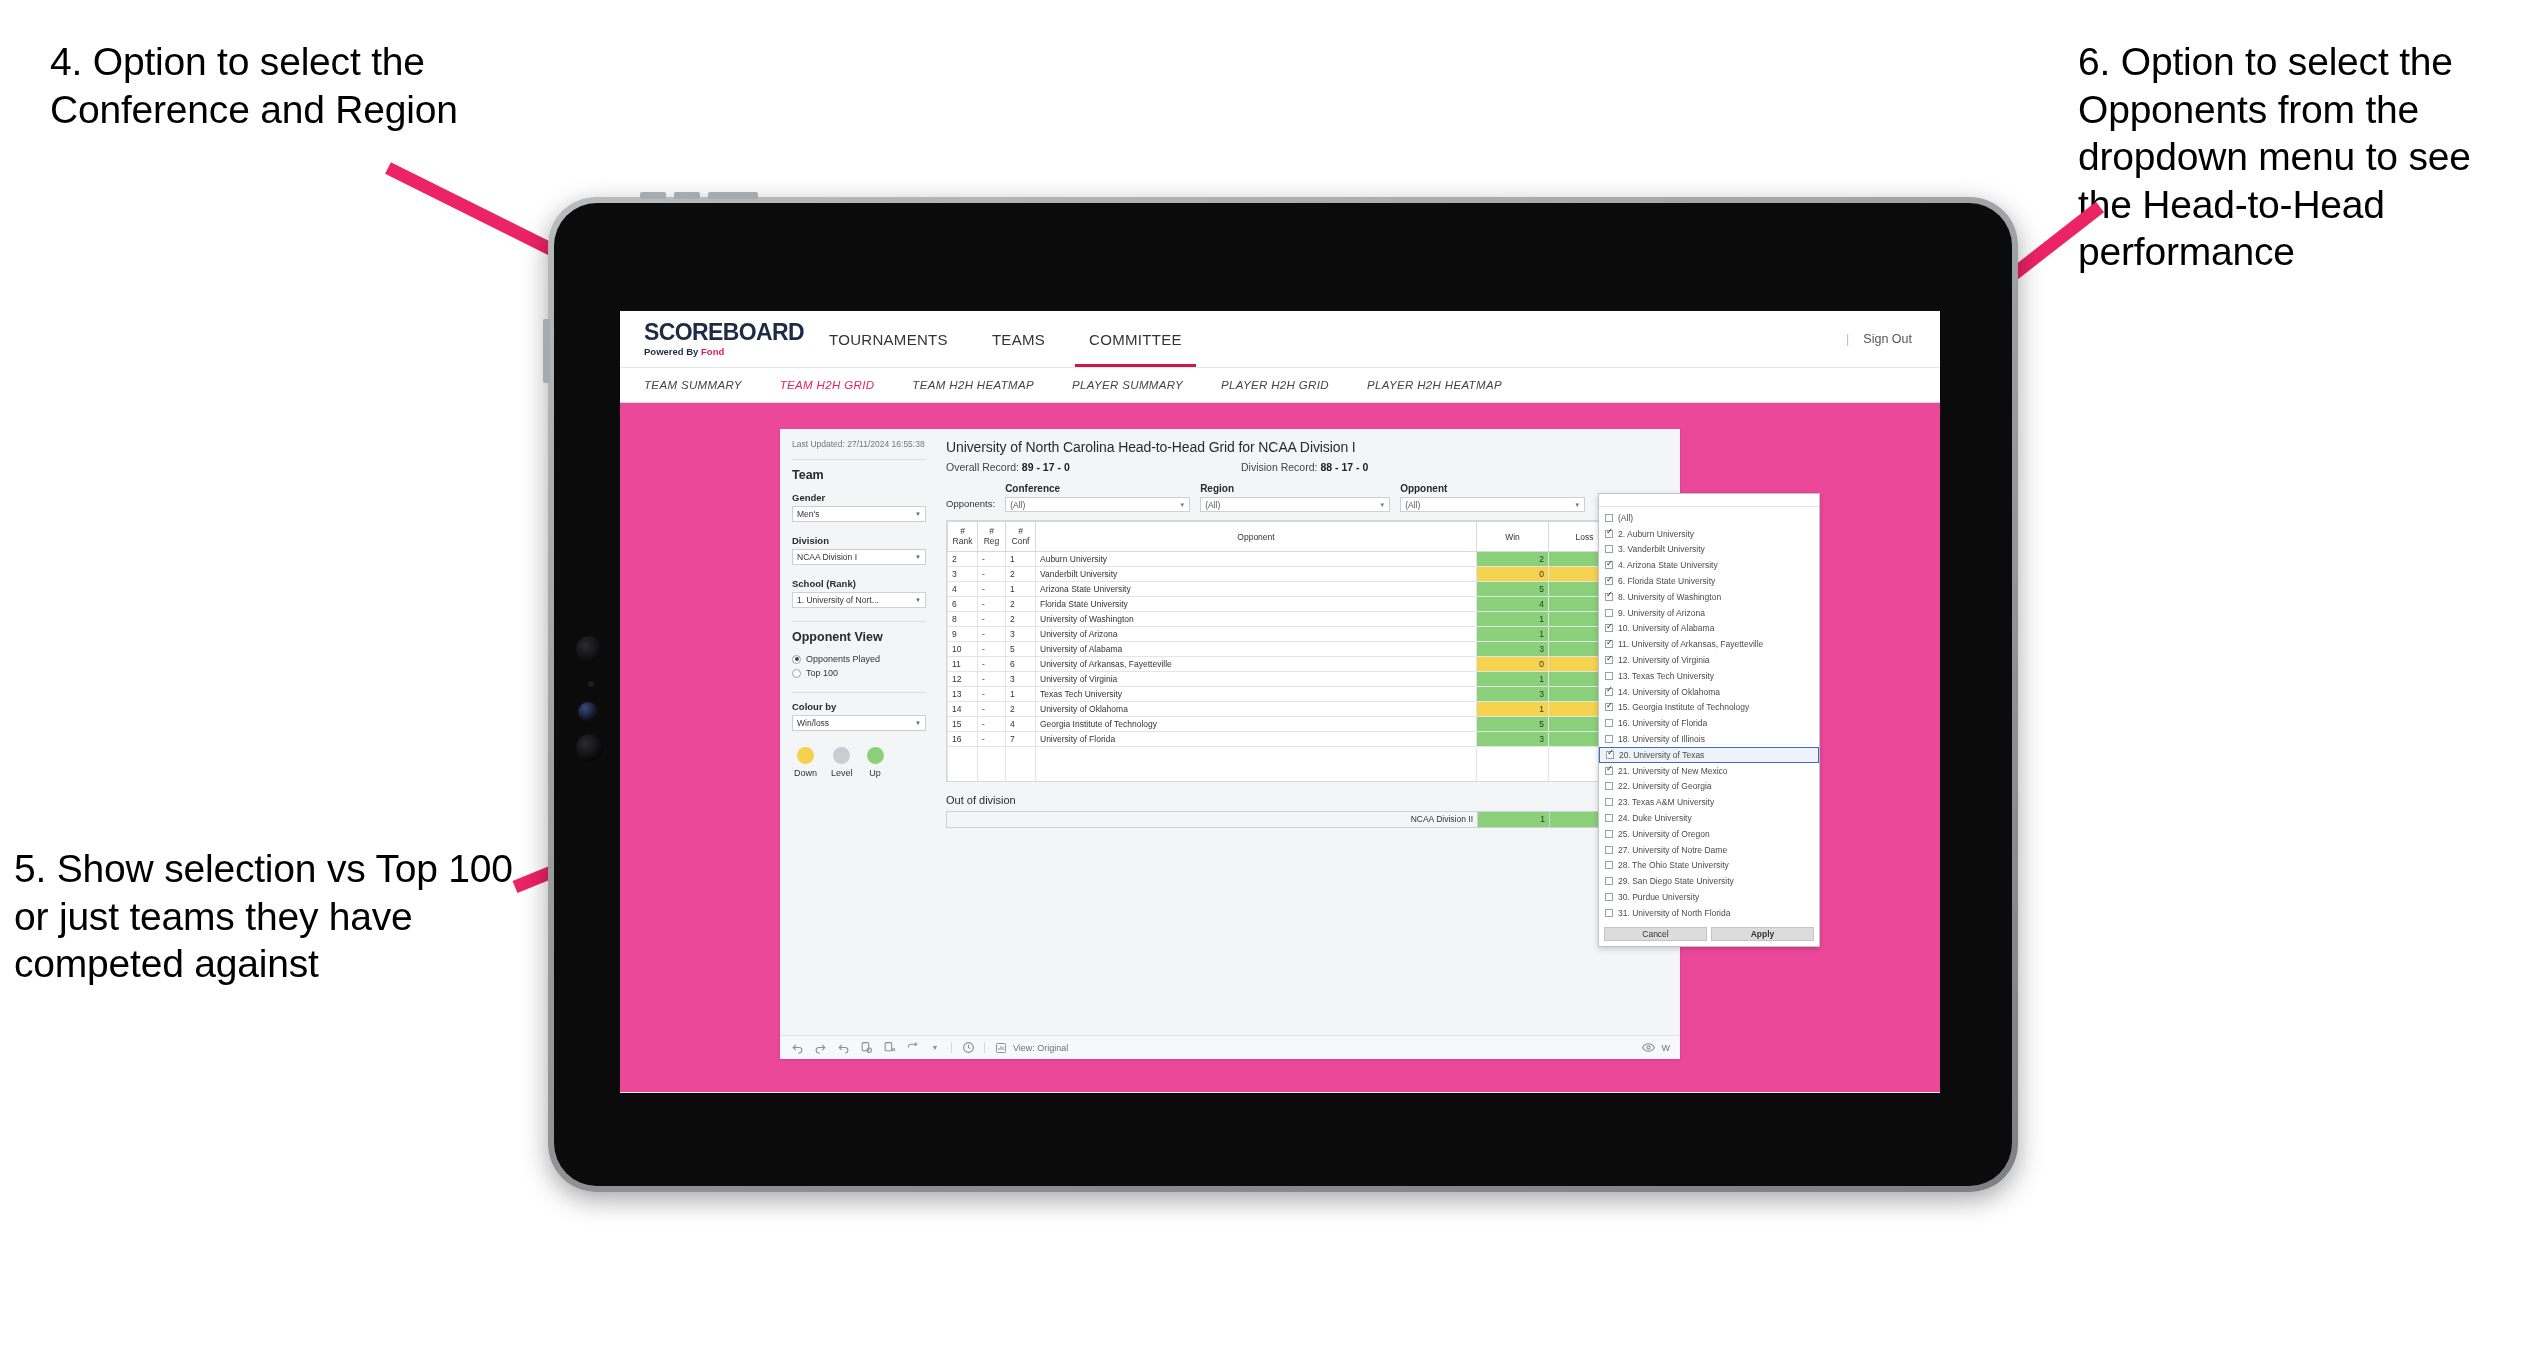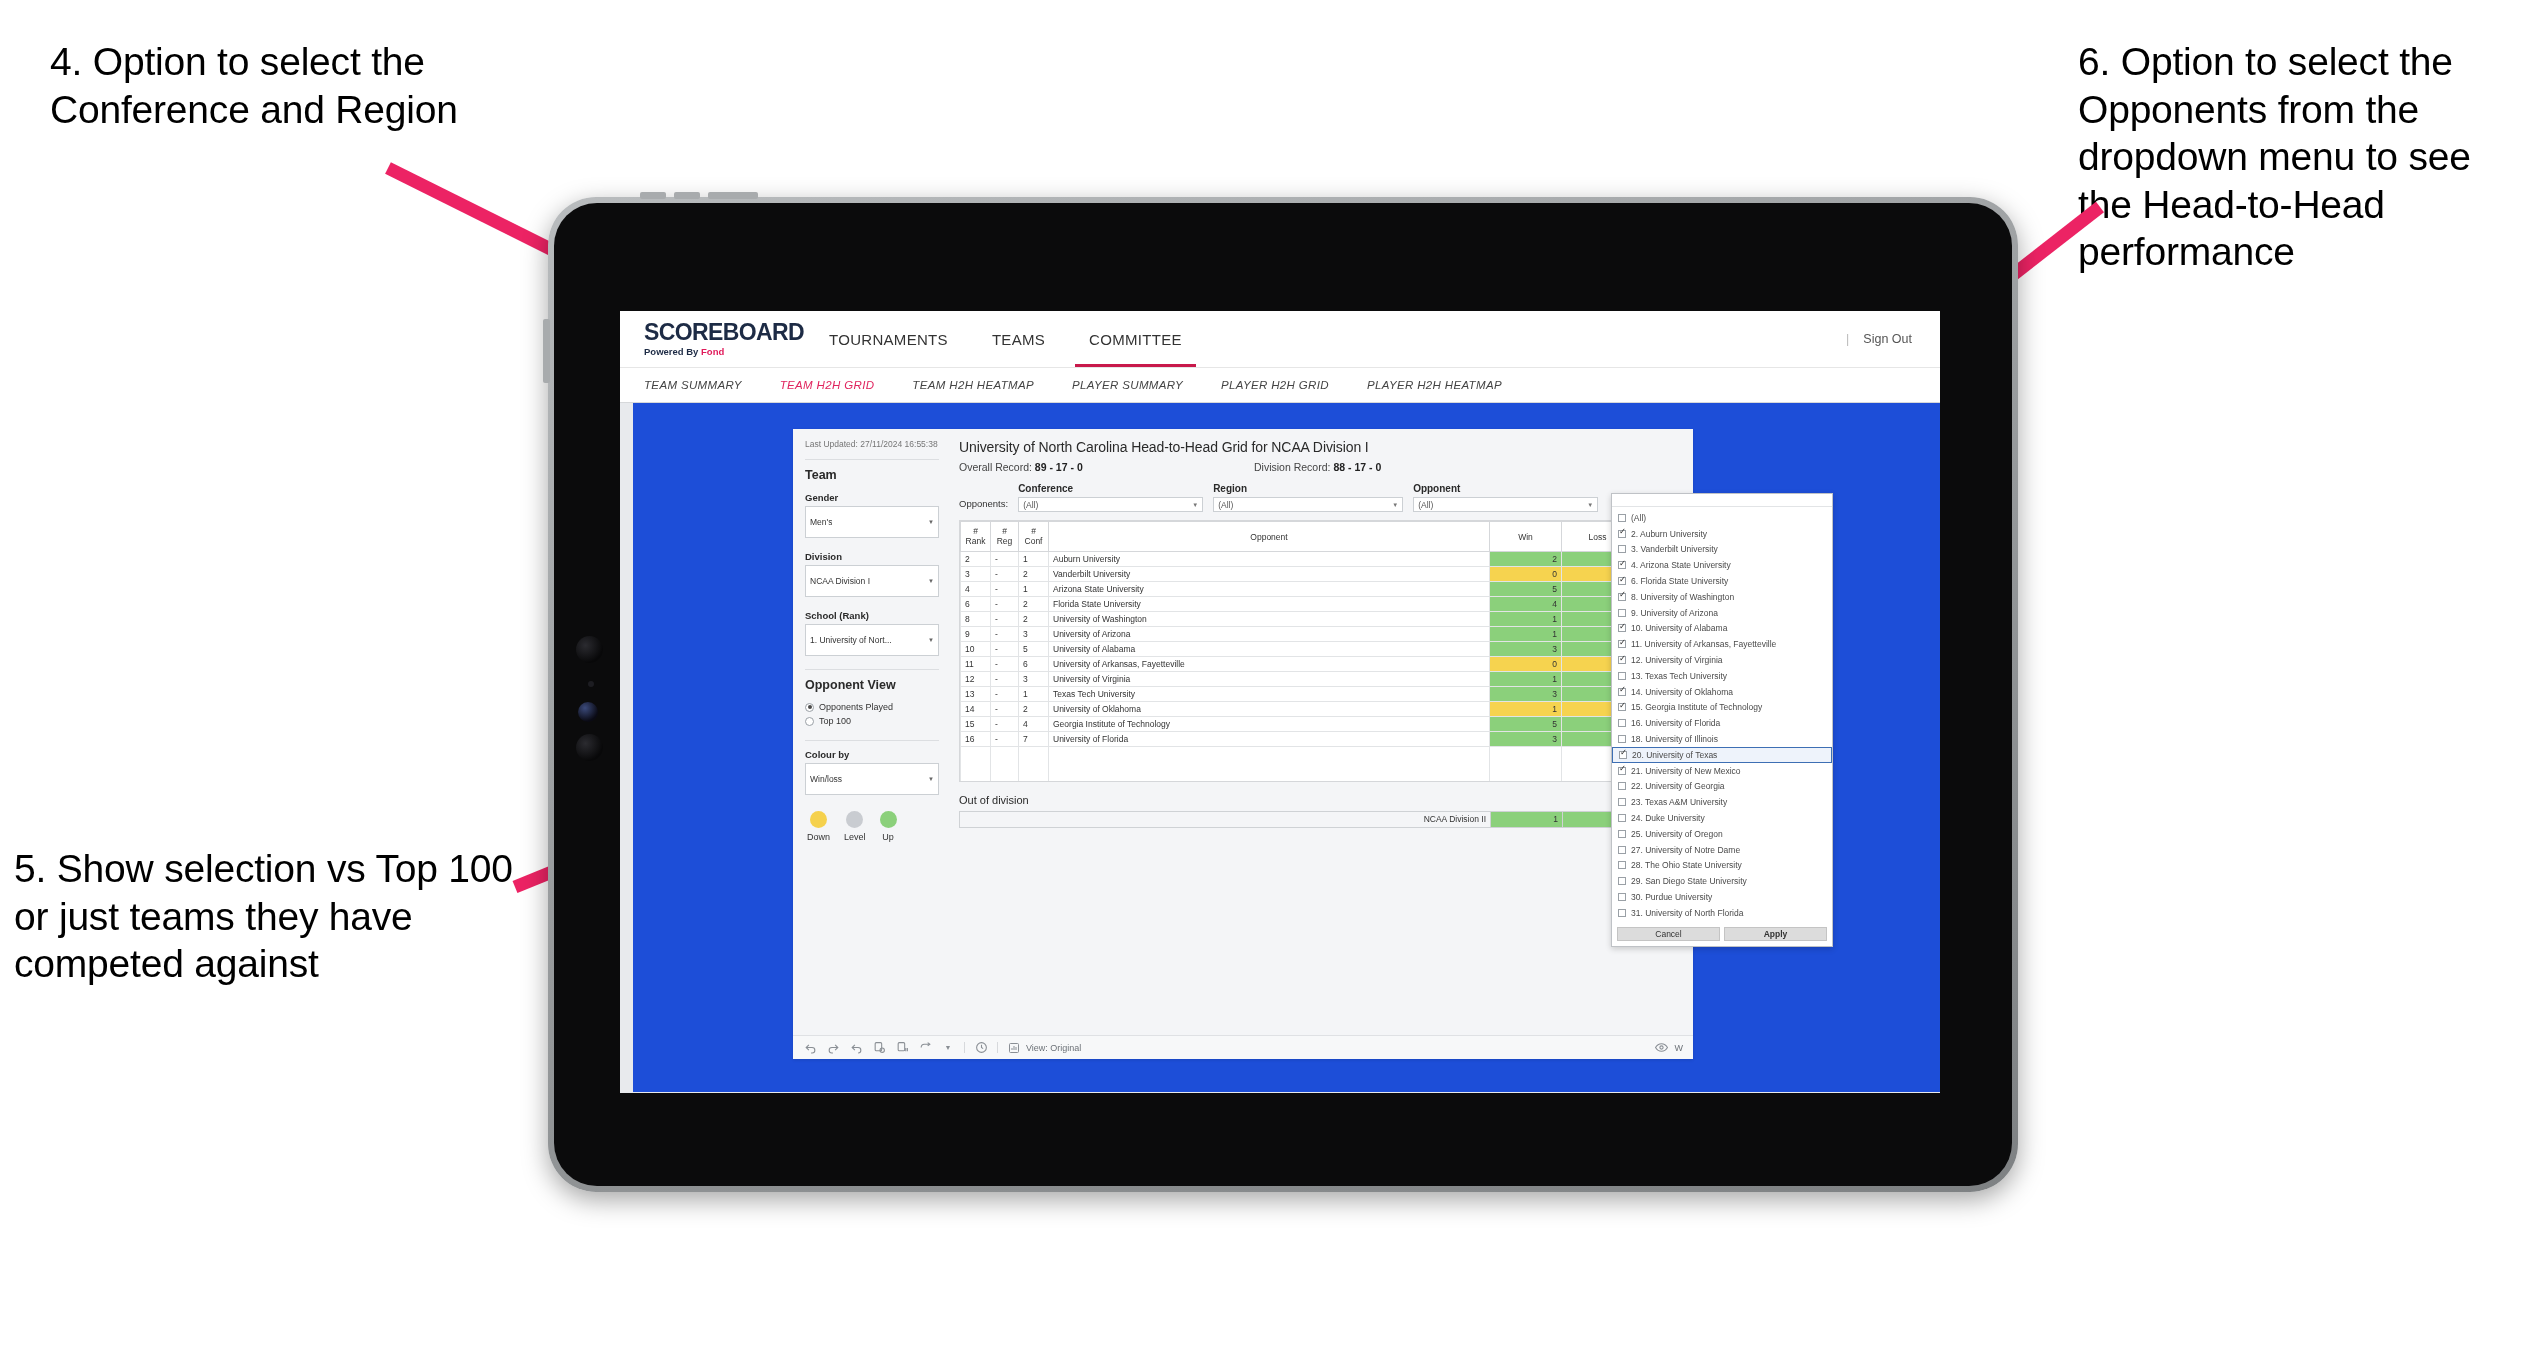--- a/index.html
+++ b/index.html
@@ -108,42 +108,42 @@
     height: 36px; background: #fff; display: flex; align-items: center;
     padding-left: 24px; border-top: 1px solid #e6e6e6; border-bottom: 1px solid #d6d8da; font-style: italic;
   }
   .subnav-item {
     font-size: 11.5px; color: #444; letter-spacing: .35px;
     padding: 0 20px 0 0; margin-right: 18px; cursor: pointer; white-space: nowrap;
   }
   .subnav-item.active { color: #e0245e; }
 
   
-  #workbook-area { position: relative; height: calc(100% - 93px); background: #1d4ed8; margin-left: 13px; }
+  #workbook-area { position: relative; height: calc(100% - 93px); background: #ec4899; }
 
   #viz {
     position: absolute; left: 160px; top: 26px;
     width: 900px; height: 630px;
     background: #f4f5f7;
     box-shadow: 0 1px 3px rgba(0,0,0,.12);
     display: flex; flex-direction: column;
   }
   #viz-body { display: flex; flex: 1; min-height: 0; }
 
   
   #side {
     width: 158px; background: #f4f5f7; padding: 10px 12px 0 12px;
     font-size: 10px; color: #333; position: relative;
   }
   #last-updated { font-size: 8.5px; color: #767676; line-height: 1.35; }
   .side-rule { height: 1px; background: #dcdee1; margin: 9px 0 8px 0; }
   .side-h { font-size: 12.5px; font-weight: 700; color: #2a2a2a; margin: 2px 0 10px 0; }
   .fld-label { font-size: 9.5px; font-weight: 700; color: #2a2a2a; margin-bottom: 3px; }
   .fld {
-    height: 32px; background: #fff; border: 1px solid #ccd0d4;
+    height: 16px; background: #fff; border: 1px solid #ccd0d4;
     display: flex; align-items: center; padding: 0 4px;
     font-size: 8.5px; color: #333; margin-bottom: 13px;
     position: relative; cursor: pointer;
   }
   .fld .caret {
     margin-left: auto; font-size: 6px; color: #666; line-height: 1;
   }
   .fld .val { overflow: hidden; white-space: nowrap; text-overflow: ellipsis; }
 
   .radio-row { display: flex; align-items: center; gap: 5px; margin-bottom: 4px; cursor: pointer; }

